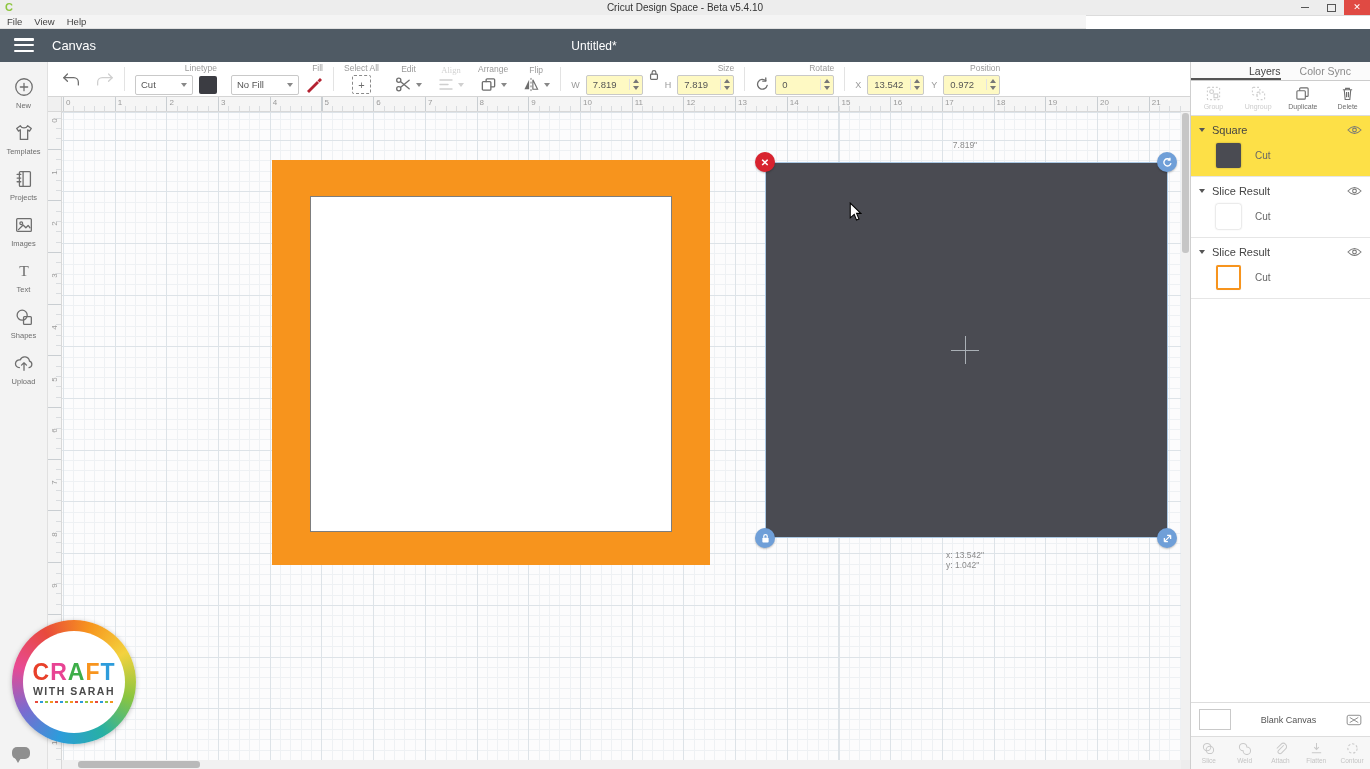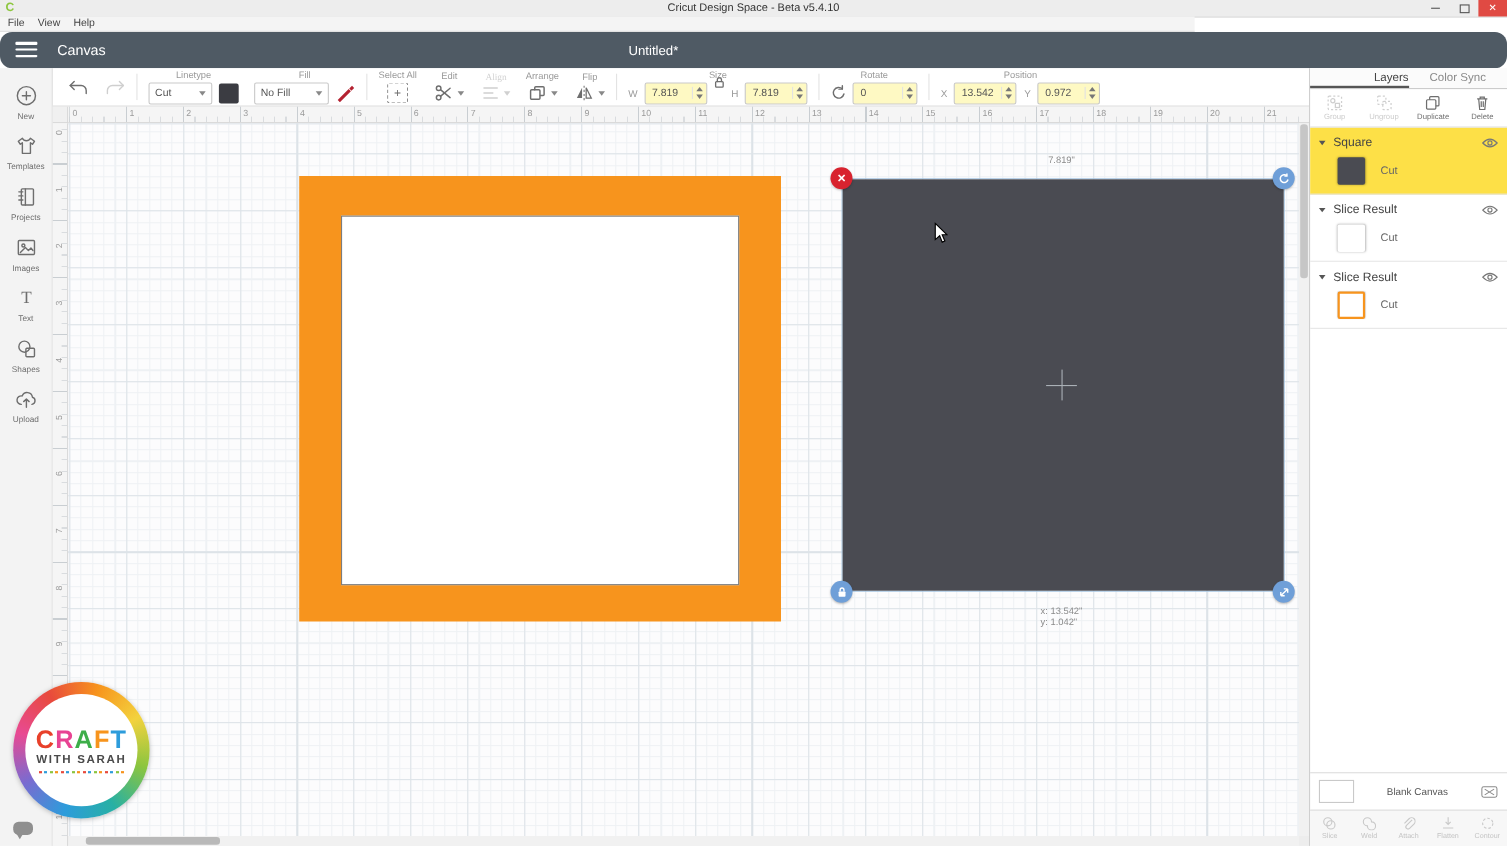--- a/index.html
+++ b/index.html
@@ -17,36 +17,36 @@
   .win-min-glyph{width:8px;height:1px;background:#555;}
   .win-rest-glyph{width:7px;height:6px;border:1px solid #555;}
   .win-close{background:#e04a43;}
   .win-close-glyph{color:#fff;font-size:9px;line-height:9px;}
 
   
   #menubar{position:absolute;left:0;top:15px;width:1086px;height:14px;background:#f4f4f4;border-bottom:1px solid #e0e0e0;display:flex;align-items:center;gap:12px;padding-left:7px;box-sizing:border-box;}
   .menu-item{font-size:9.5px;color:#444;}
 
   
-  #navbar{position:absolute;left:0;top:29px;width:1370px;height:33px;background:#4f5a64;border-radius:11px;}
+  #navbar{position:absolute;left:0;top:29px;width:1370px;height:33px;background:#4f5a64;}
   #menu-burger{position:absolute;left:14px;top:9px;width:20px;height:14px;display:flex;flex-direction:column;justify-content:space-between;cursor:pointer;}
   #menu-burger div{height:2.5px;background:#fff;border-radius:1px;}
   #nav-canvas{position:absolute;left:52px;top:9px;font-size:13px;color:#fff;}
   #doc-title{position:absolute;left:594px;top:10px;transform:translateX(-50%);font-size:12px;color:#fff;}
   #nav-right{position:absolute;right:10px;top:0;height:33px;display:flex;align-items:center;gap:16px;}
   .nav-link{font-size:11px;color:#fff;font-weight:bold;}
   .nav-sep{color:#8a949c;font-size:11px;}
   #machine-select{display:flex;align-items:center;gap:6px;}
   .chev-down-w{width:0;height:0;border-left:4px solid transparent;border-right:4px solid transparent;border-top:5px solid #fff;}
   #make-it-btn{background:#3bb54a;color:#fff;font-size:11.5px;font-weight:bold;border:none;border-radius:3px;padding:6px 26px;}
 
   
   #toolbar{position:absolute;left:48px;top:62px;width:1142px;height:35px;background:#fff;border-bottom:1px solid #d5d5d5;display:flex;align-items:center;padding-left:14px;box-sizing:border-box;}
   .vdiv{width:1px;height:24px;background:#e3e3e3;margin:0 10px;flex:none;}
-  .tb-group{display:flex;flex-direction:column;align-items:center;flex:none;}
+  .tb-group{display:flex;flex-direction:column;align-items:flex-end;flex:none;}
   .tb-group.center{align-items:center;}
   .tb-label{font-size:8.5px;color:#9a9a9a;margin-bottom:3px;line-height:8px;}
   .tb-label.dis{color:#d2d2d2;font-family:Liberation Serif, serif;}
   .tb-row{display:flex;align-items:center;gap:6px;}
   .dd{height:18px;border:1px solid #c9c9c9;border-radius:2px;background:#fff;display:flex;align-items:center;font-size:9.5px;color:#555;padding:0 5px;gap:6px;}
   .chev-down-g{width:0;height:0;border-left:3.5px solid transparent;border-right:3.5px solid transparent;border-top:4px solid #888;}
   .chev-down-dis{border-top-color:#d0d0d0;}
   .field{height:18px;border:1px solid #c9c9c9;border-radius:2px;background:#fef9c3;display:flex;align-items:center;font-size:9.5px;color:#555;padding:0 3px 0 6px;}
   .field .val{min-width:32px;}
   .stepper{display:flex;flex-direction:column;gap:2.5px;margin-left:4px;border-left:1px solid #e2e2e2;padding-left:3px;}

